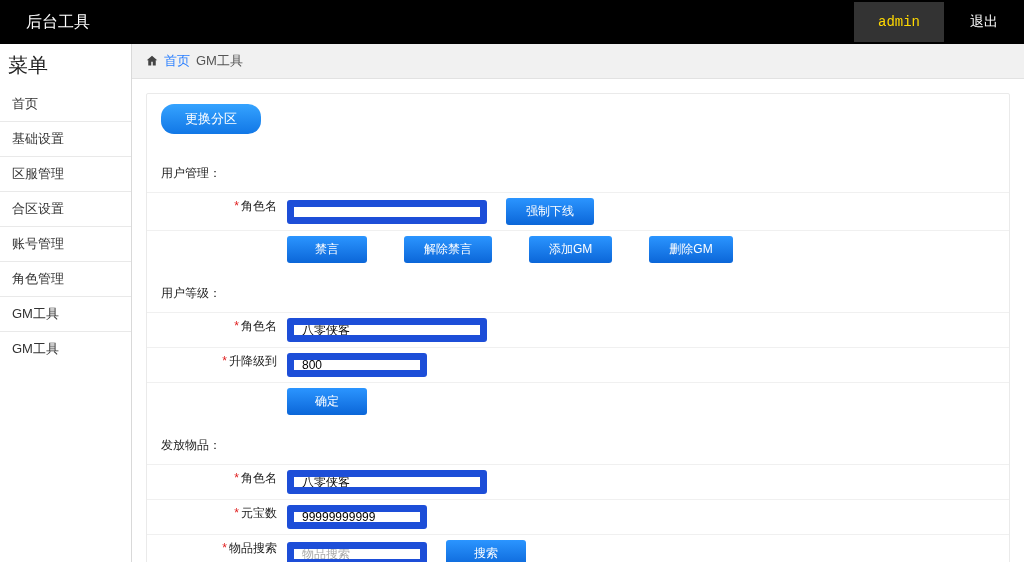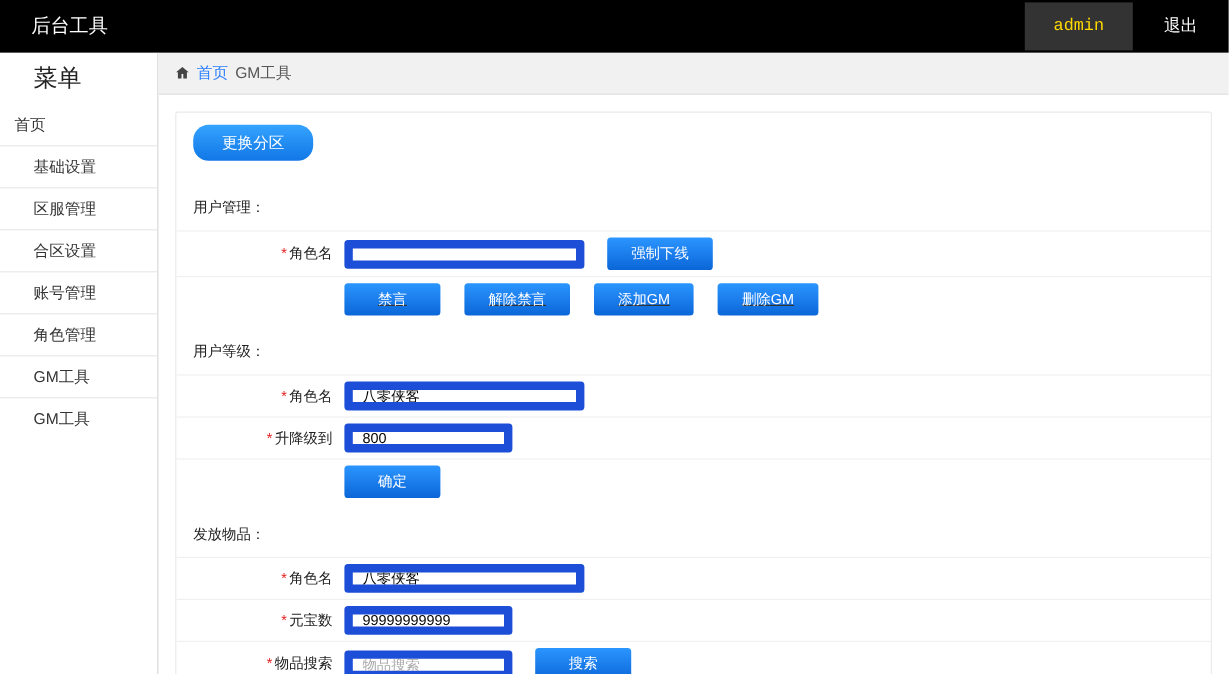--- a/index.html
+++ b/index.html
@@ -5,50 +5,50 @@
 * { margin: 0; padding: 0; box-sizing: border-box; }
 body { font-family: "Microsoft YaHei", Arial, sans-serif; font-size: 12px; color: #333; background: #fff; }
 .topbar { background: #000; height: 44px; display: flex; align-items: center; justify-content: space-between; font-family: Liberation Mono, monospace; }
 .brand { color: #fff; font-size: 16px; padding: 0 26px; }
 .topright { display: flex; align-items: stretch; height: 40px; }
 .admin-box { background: #333333; color: #ffd900; padding: 0 24px; display: flex; align-items: center; font-size: 14px; }
 .logout-box { color: #fff; padding: 0 26px; display: flex; align-items: center; font-size: 14px; cursor: pointer; }
 
 .wrap { display: flex; }
 .sidebar { width: 132px; border-right: 1px solid #d9d9d9; background: #fff; min-height: 520px; }
-.menu-title { font-size: 20px; padding: 8px 28px; color: #222; }
+.menu-title { font-size: 20px; padding: 8px 8px; color: #222; }
 .menu-list { list-style: none; }
 .menu-item { padding: 8px 12px; border-bottom: 1px solid #e9e9e9; color: #333; font-size: 13px; cursor: pointer; }
-.menu-sub { padding-left: 28px; }
+.menu-sub { padding-left: 12px; }
 .menu-sub.last { border-bottom: none; }
 
 .main { flex: 1; padding: 0; }
 .breadcrumb { background: #f1f1f1; border-bottom: 1px solid #e2e2e2; padding: 8px 14px; display: flex; align-items: center; gap: 6px; font-size: 13px; }
 .breadcrumb .home-icon { width: 12px; height: 12px; display: inline-block; }
 .breadcrumb .home-link { color: #2a7fff; cursor: pointer; }
 .breadcrumb .crumb-cur { color: #555; }
 
 .content { padding: 14px; }
 .panel { border: 1px solid #eaeaea; border-radius: 2px; margin-bottom: 14px; }
 .panel-header { padding: 7px 14px 0 14px; color: #222; }
 .change-zone { display: inline-block; background: linear-gradient(#35a3ff, #1177e6); color: #fff; padding: 6px 24px; border-radius: 13px; font-size: 13px; margin: 0 0 14px 0; text-align: center; }
 .section-title { font-size: 12px; color: #222; padding: 10px 0; }
 
-.form-row { display: flex; align-items: center; border-top: 1px solid #f0f0f0; padding: 5px 10px; min-height: 30px; }
+.form-row { display: flex; align-items: flex-start; border-top: 1px solid #f0f0f0; padding: 5px 10px; min-height: 30px; }
 .form-label { width: 130px; text-align: right; padding-right: 10px; color: #222; }
 .req { color: #e02020; margin-right: 2px; }
 .form-ctrl { display: flex; align-items: center; gap: 19px; flex-wrap: wrap; }
 input[type=text], select { border: 7px solid #1d4ed8; border-radius: 3px; padding: 4px 8px; font-size: 12px; height: 24px; background: #fff; }
 input.w200 { width: 200px; }
 input.w140 { width: 140px; }
 input::placeholder { color: #aaa; }
 
 .btn { border: none; background: linear-gradient(#2b95ff, #0b66d8); color: #fff; padding: 5px 20px; border-radius: 3px; font-size: 12px; cursor: pointer; text-align: center; }
 .btn.wide { min-width: 80px; }
-.btn-group { display: flex; gap: 20px; text-decoration: underline; }
+.btn-group { display: flex; gap: 37px; }
 </style>
 </head>
 <body>
 
 <div class="topbar">
   <div class="brand">后台工具</div>
   <div class="topright">
     <div class="admin-box">admin</div>
     <div class="logout-box">退出</div>
   </div>

